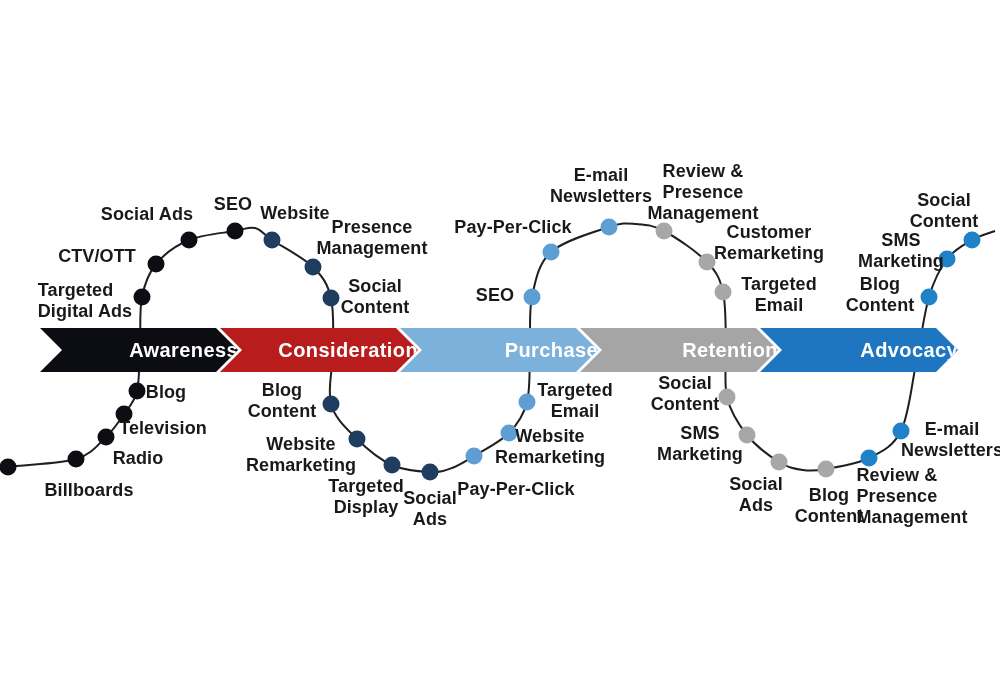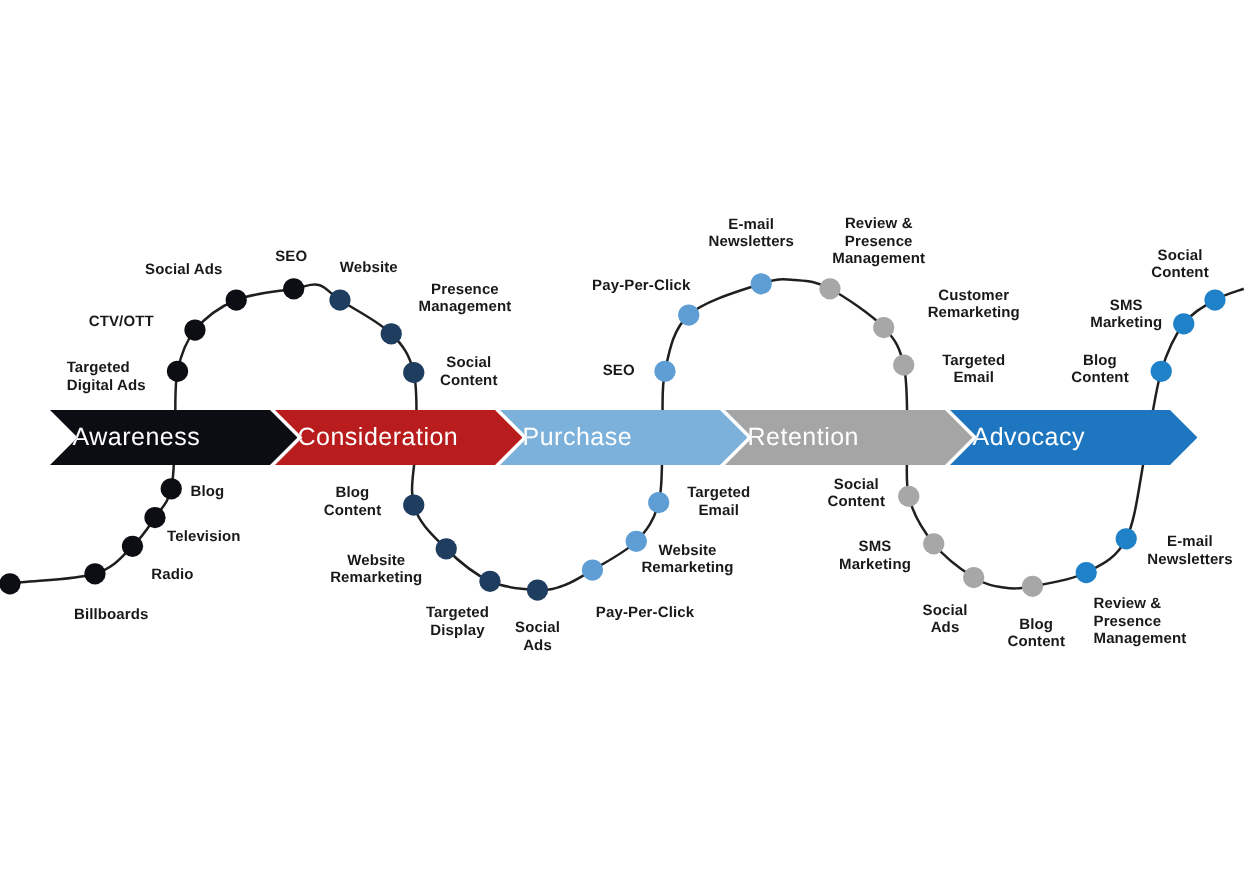--- a/index.html
+++ b/index.html
@@ -5,27 +5,27 @@
   html,body{margin:0;padding:0;background:#fff;}
   .canvas{
     position:relative;width:1000px;height:700px;background:#ffffff;
     font-family:"Liberation Sans",sans-serif;overflow:hidden;
   }
   .layer{position:absolute;left:0;top:0;width:1000px;height:700px;}
   svg.layer{pointer-events:none;}
   .stage-arrow{
     position:absolute;top:328px;width:198px;height:44px;
     clip-path:polygon(0 0,176px 0,198px 50%,176px 100%,0 100%,22px 50%);
-    display:flex;align-items:center;justify-content:flex-start;
+    display:flex;align-items:center;justify-content:flex-end;
     box-sizing:border-box;padding-left:18px;
-    color:#ffffff;font-size:20px;font-weight:400;letter-spacing:.4px;
+    color:#ffffff;font-size:20px;font-weight:700;letter-spacing:.4px;
   }
   .dot-label{
     position:absolute;transform:translate(-50%,-50%);
-    font-size:12px;font-weight:700;color:#191919;line-height:1.18;
+    font-size:18px;font-weight:700;color:#191919;line-height:1.18;
     white-space:pre-line;letter-spacing:.1px;
   }
 </style>
 </head>
 <body>
 
 <div class="canvas">
   <svg class="layer" id="curve-svg" viewBox="0 0 1000 700">
       <path d="M -12 474 C -8.7 472.8 -6.7 469.5 8 467 C 22.7 464.5 59.7 464.0 76 459 C 92.3 454.0 98.0 444.5 106 437 C 114.0 429.5 118.8 421.7 124 414 C 129.2 406.3 134.3 402.7 137 391 C 139.7 379.3 139.2 359.7 140 344 C 140.8 328.3 139.3 310.3 142 297 C 144.7 283.7 148.2 273.5 156 264 C 163.8 254.5 175.8 245.5 189 240 C 202.2 234.5 224.0 233.0 235 231 C 246.0 229.0 248.8 226.5 255 228 C 261.2 229.5 262.3 233.5 272 240 C 281.7 246.5 303.2 257.3 313 267 C 322.8 276.7 327.7 284.0 331 298 C 334.3 312.0 333.0 333.3 333 351 C 333.0 368.7 327.0 389.3 331 404 C 335.0 418.7 346.8 428.8 357 439 C 367.2 449.2 379.8 459.5 392 465 C 404.2 470.5 420.0 471.5 430 472 C 440.0 472.5 444.7 470.7 452 468 C 459.3 465.3 464.5 461.8 474 456 C 483.5 450.2 500.2 442.0 509 433 C 517.8 424.0 523.5 415.8 527 402 C 530.5 388.2 529.2 367.5 530 350 C 530.8 332.5 528.5 313.3 532 297 C 535.5 280.7 538.2 263.7 551 252 C 563.8 240.3 594.8 231.7 609 227 C 623.2 222.3 626.8 223.3 636 224 C 645.2 224.7 652.2 224.7 664 231 C 675.8 237.3 697.2 251.8 707 262 C 716.8 272.2 719.8 278.2 723 292 C 726.2 305.8 725.3 327.5 726 345 C 726.7 362.5 723.5 382.0 727 397 C 730.5 412.0 738.3 424.2 747 435 C 755.7 445.8 769.7 456.2 779 462 C 788.3 467.8 795.2 468.8 803 470 C 810.8 471.2 815.0 471.0 826 469 C 837.0 467.0 856.5 464.3 869 458 C 881.5 451.7 893.2 446.7 901 431 C 908.8 415.3 911.3 386.3 916 364 C 920.7 341.7 923.8 314.5 929 297 C 934.2 279.5 939.8 268.5 947 259 C 954.2 249.5 964.0 244.7 972 240 C 980.0 235.3 991.2 232.5 995 231" fill="none" stroke="#1f1f1f" stroke-width="2"></path>
     </svg>
@@ -110,21 +110,21 @@
 Remarketing</div>
       <div class="dot-label" style="left: 575px; top: 401px; text-align: center;">Targeted
 Email</div>
       <div class="dot-label" style="left: 495px; top: 296px; text-align: center;">SEO</div>
       <div class="dot-label" style="left: 513px; top: 228px; text-align: center;">Pay-Per-Click</div>
       <div class="dot-label" style="left: 601px; top: 186px; text-align: center;">E-mail
 Newsletters</div>
       <div class="dot-label" style="left: 703px; top: 193px; text-align: center;">Review &amp;
 Presence
 Management</div>
-      <div class="dot-label" style="left: 769px; top: 243px; text-align: center; margin-left: 10px;">Customer
+      <div class="dot-label" style="left: 769px; top: 243px; text-align: center;">Customer
 Remarketing</div>
       <div class="dot-label" style="left: 779px; top: 295px; text-align: center;">Targeted
 Email</div>
       <div class="dot-label" style="left: 685px; top: 394px; text-align: center;">Social
 Content</div>
       <div class="dot-label" style="left: 700px; top: 444px; text-align: center;">SMS
 Marketing</div>
       <div class="dot-label" style="left: 756px; top: 495px; text-align: center;">Social
 Ads</div>
       <div class="dot-label" style="left: 829px; top: 506px; text-align: center;">Blog

